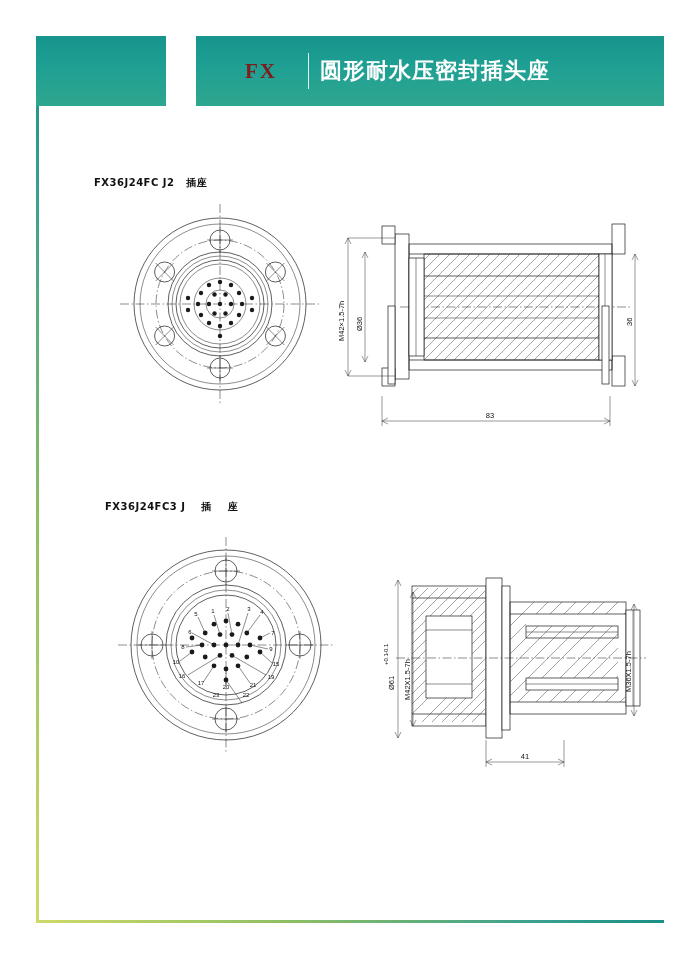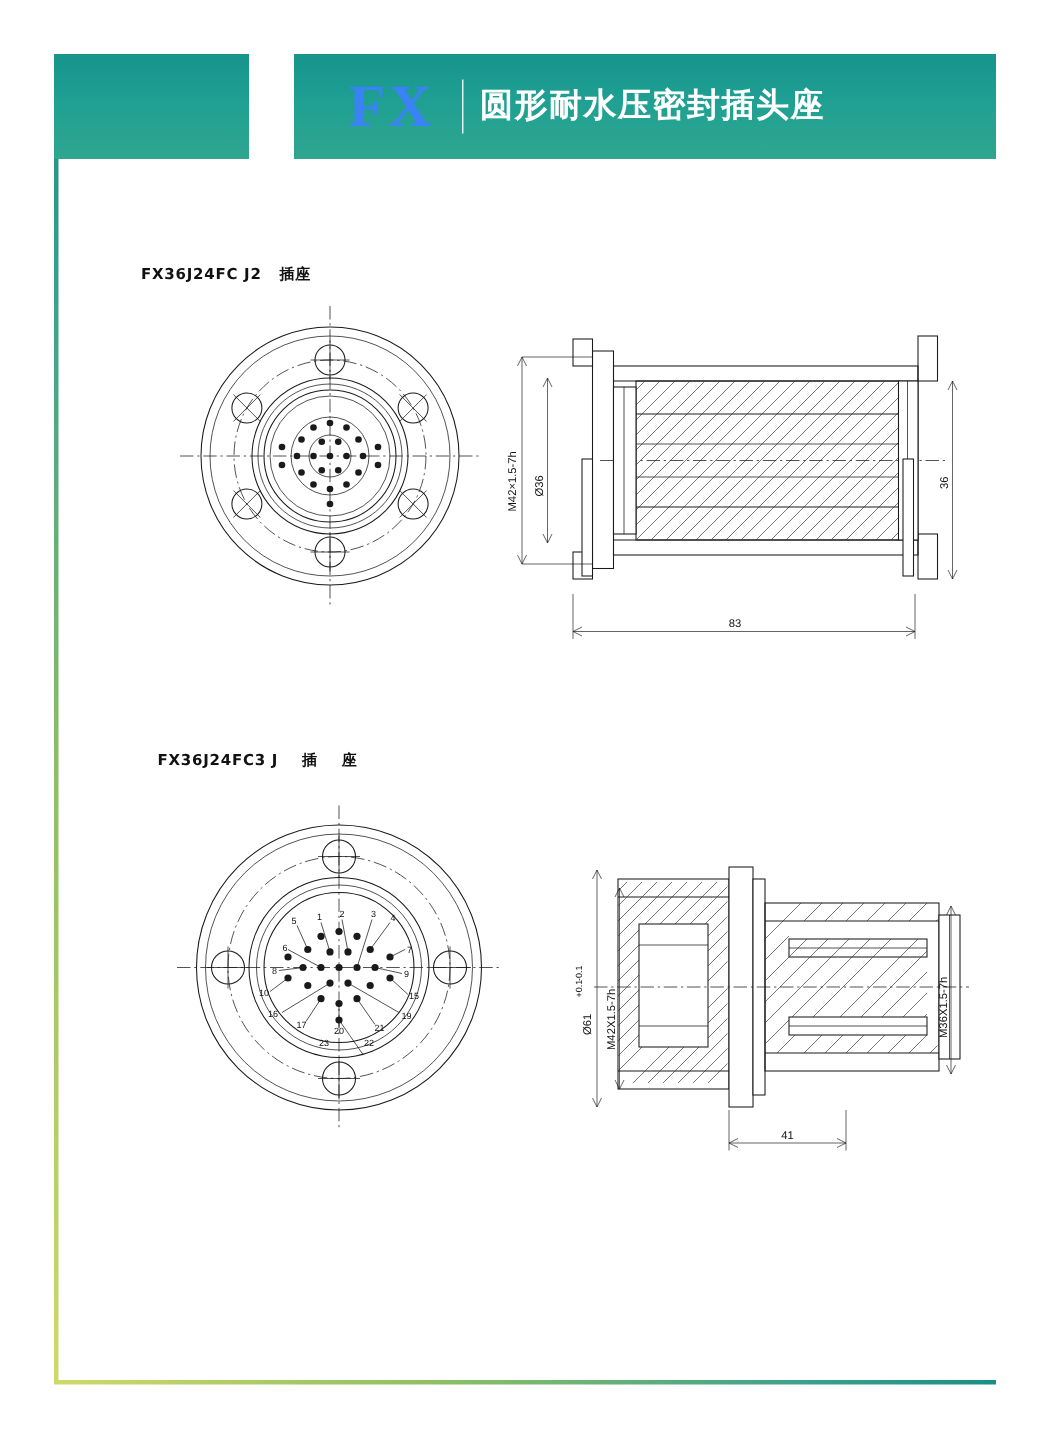--- a/index.html
+++ b/index.html
@@ -65,24 +65,24 @@
     left: 160px; top: 0;
     width: 468px;
     height: 70px;
     background: linear-gradient(to bottom, #17948c 0%, #1fa093 45%, #2fa68f 100%);
   }
   .header-fx {
     position: absolute;
     left: 182px; top: 12px;
     width: 86px;
     height: 46px;
-    color: #3b82f6;
+    color: #7f1d1d;
     font-family: "Liberation Serif", serif;
     font-weight: bold;
-    font-size: 40px;
+    font-size: 21px;
     letter-spacing: 2px;
     line-height: 46px;
     text-align: center;
   }
   .header-divider {
     position: absolute;
     left: 272px; top: 17px;
     width: 1px;
     height: 36px;
     background: rgba(255,255,255,0.85);

